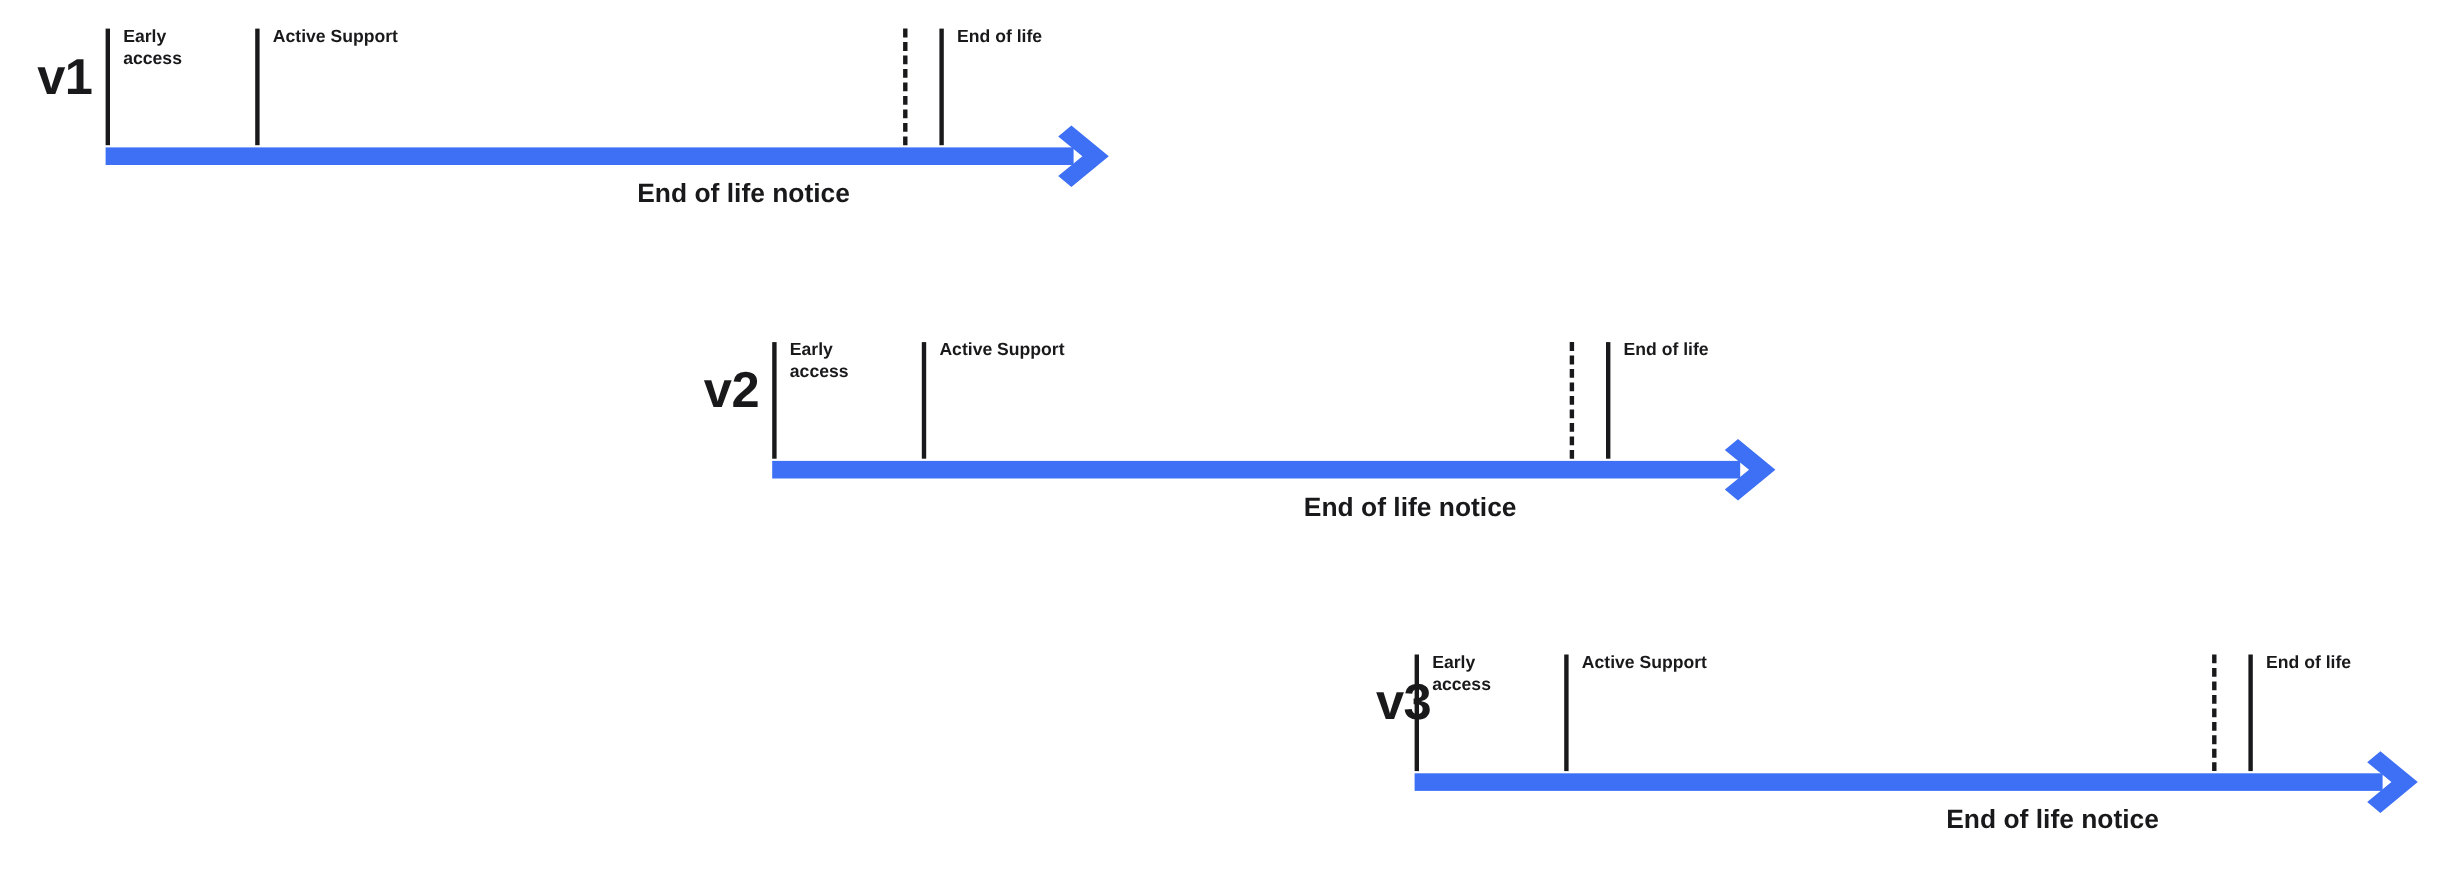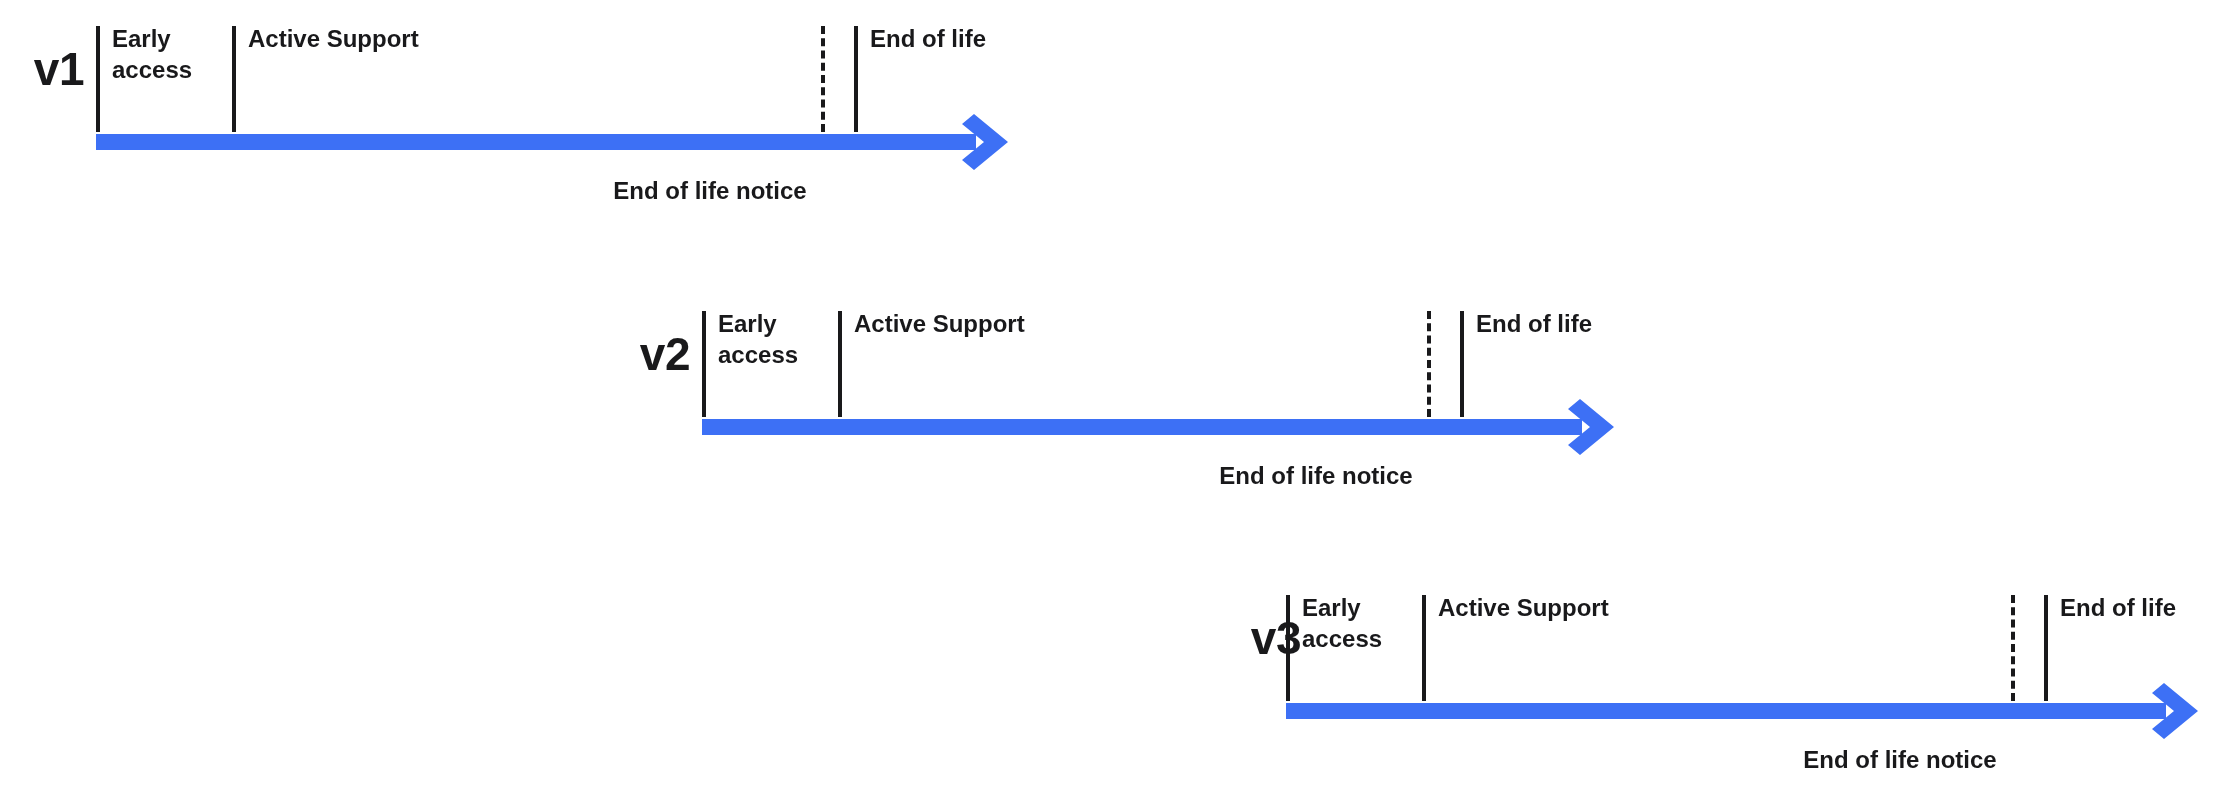--- a/index.html
+++ b/index.html
@@ -60,21 +60,21 @@
   .divider.dashed {
     background: none;
     border-left: 4px dashed #19191b;
     width: 0;
   }
 
   
   .phase-label {
     position: absolute;
     top: 24px;
-    font-size: 24px;
+    font-size: 16px;
     font-weight: 700;
     color: #19191b;
     line-height: 1.28;
     white-space: pre-line;
   }
 
   
   .bar {
     position: absolute;
     top: 134px;
@@ -89,27 +89,26 @@
   }
   .arrow-head svg {
     display: block;
     width: 64px;
     height: 64px;
   }
 
   
   .notice-label {
     position: absolute;
-    top: 176px;
+    top: 162px;
     font-size: 24px;
     font-weight: 700;
     color: #19191b;
     line-height: 1.25;
     white-space: nowrap;
-    margin-left: 34px;
   }
 </style>
 </head>
 <body>
 
 <div class="diagram">
     <div class="timeline" style="top: 0px; left: 0px; width: 2228px;">
       <div class="version-label" style="left: 0px;">v1</div>
       <div class="track" style="left: 96px; width: 920px;">
         <div class="divider" style="left: 0px;"></div>

